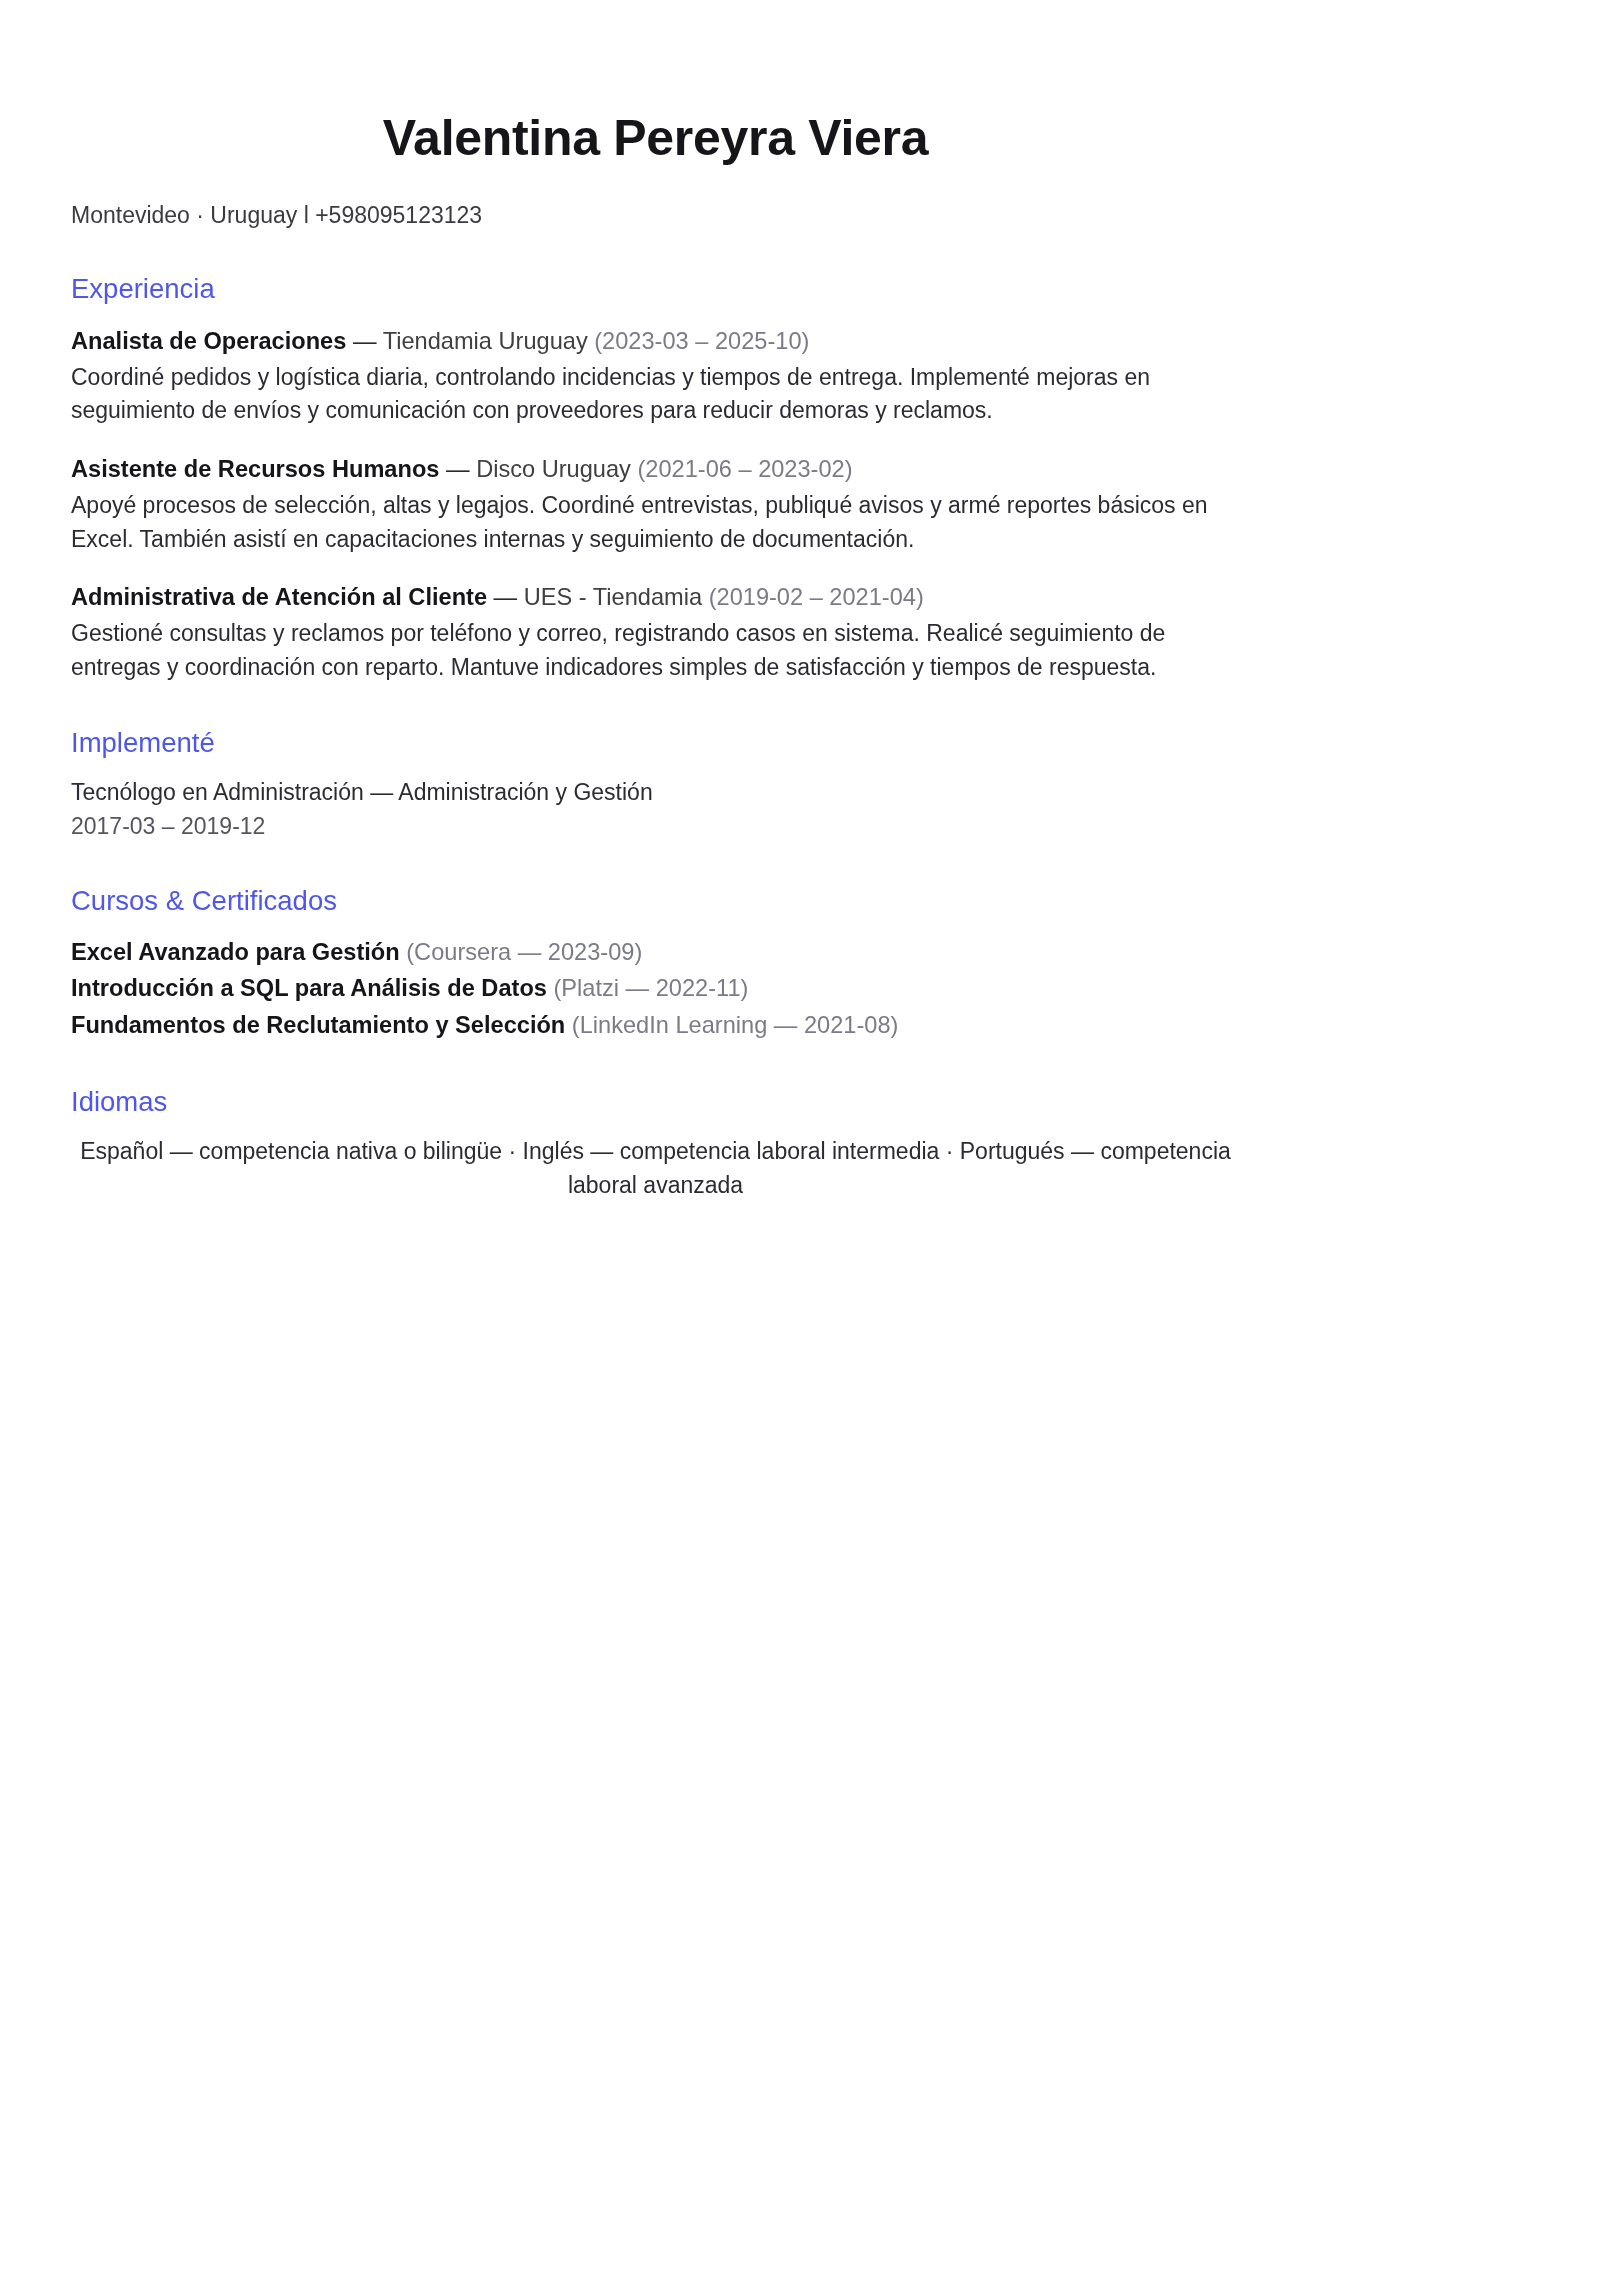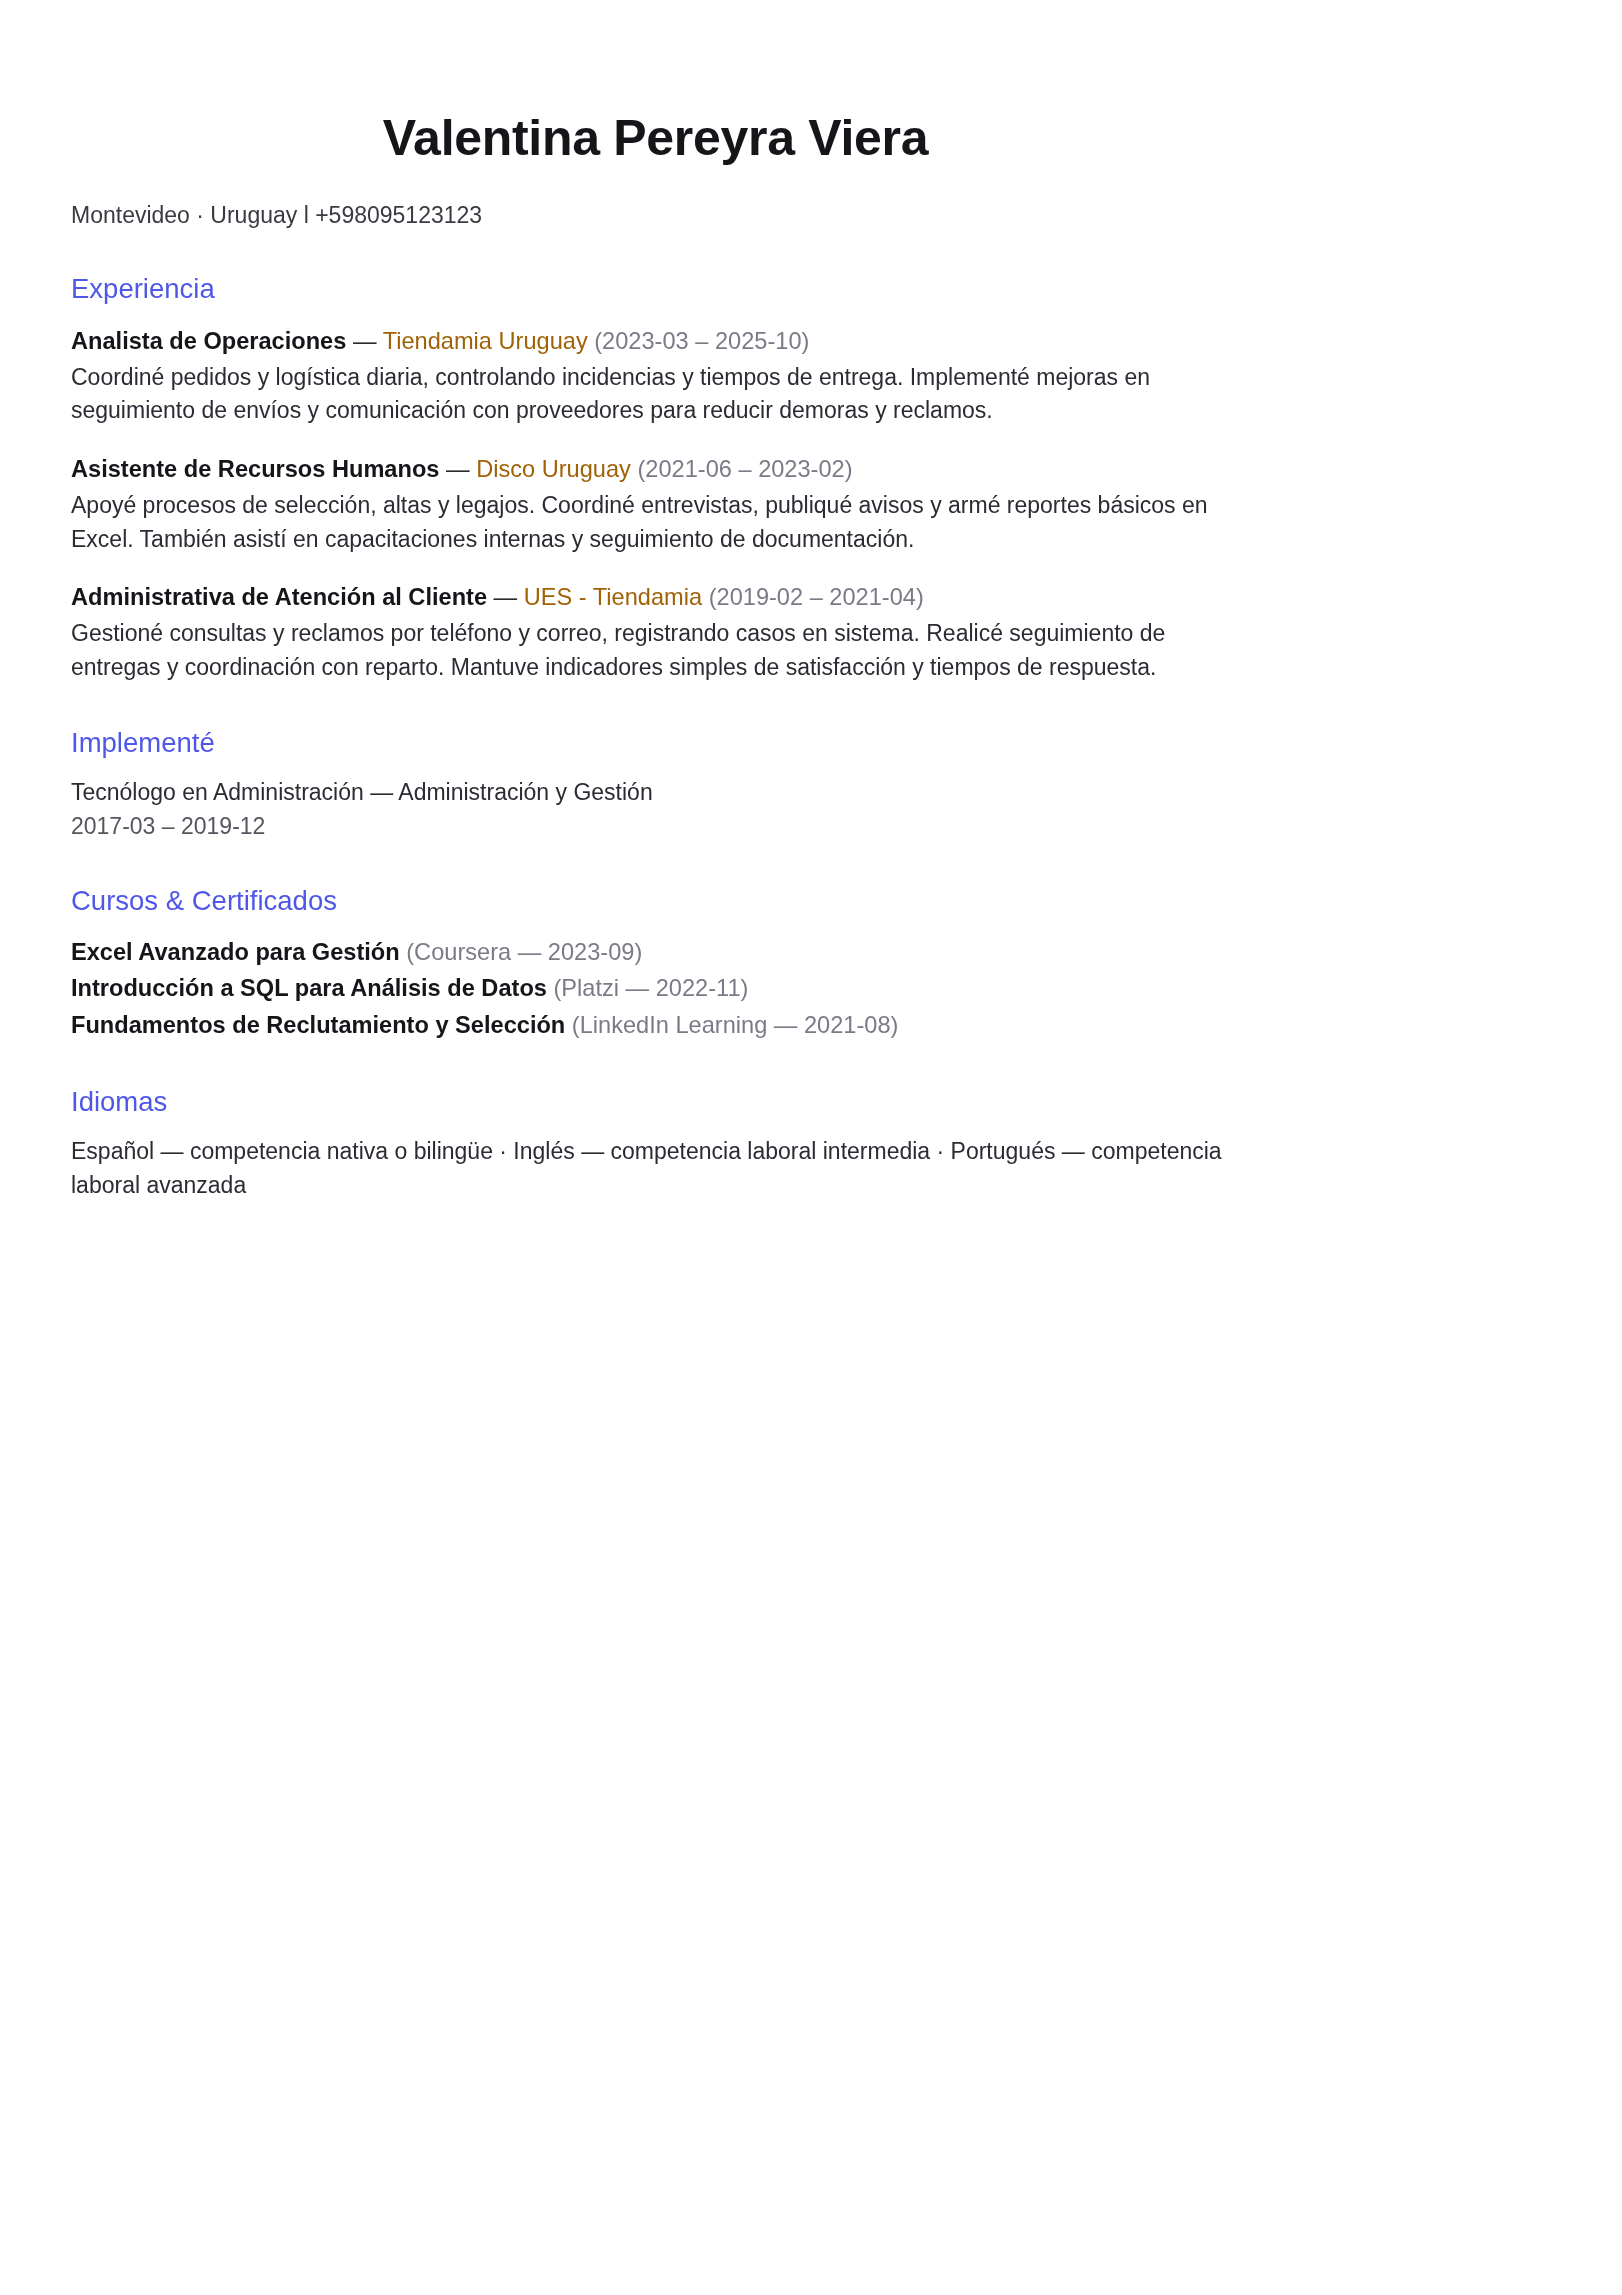--- a/index.html
+++ b/index.html
@@ -55,21 +55,21 @@
     margin-bottom: 3.9px;
   }
   .job-title {
     font-weight: bold;
     color: #15151a;
   }
   .job-sep {
     color: #2a2a31;
   }
   .job-company {
-    color: #a16207;
+    color: #404040;
   }
   .job-dates {
     color: #7b7b87;
   }
   .job-desc {
     font-size: 23px;
     line-height: 1.45;
     color: #2b2b33;
     margin: 0;
     max-width: 1518px;
@@ -105,20 +105,21 @@
   }
   .course-meta {
     color: #7b7b87;
   }
   .languages {
     font-size: 23px;
     line-height: 1.45;
     color: #2b2b33;
     max-width: 1518px;
     margin-top: 5.2px;
+    text-align: center;
   }
 </style>
 </head>
 <body>
 
 <div class="page">
 
   <h1 class="name">Valentina Pereyra Viera</h1>
   <div class="contact">Montevideo · Uruguay l +598095123123</div>
 

